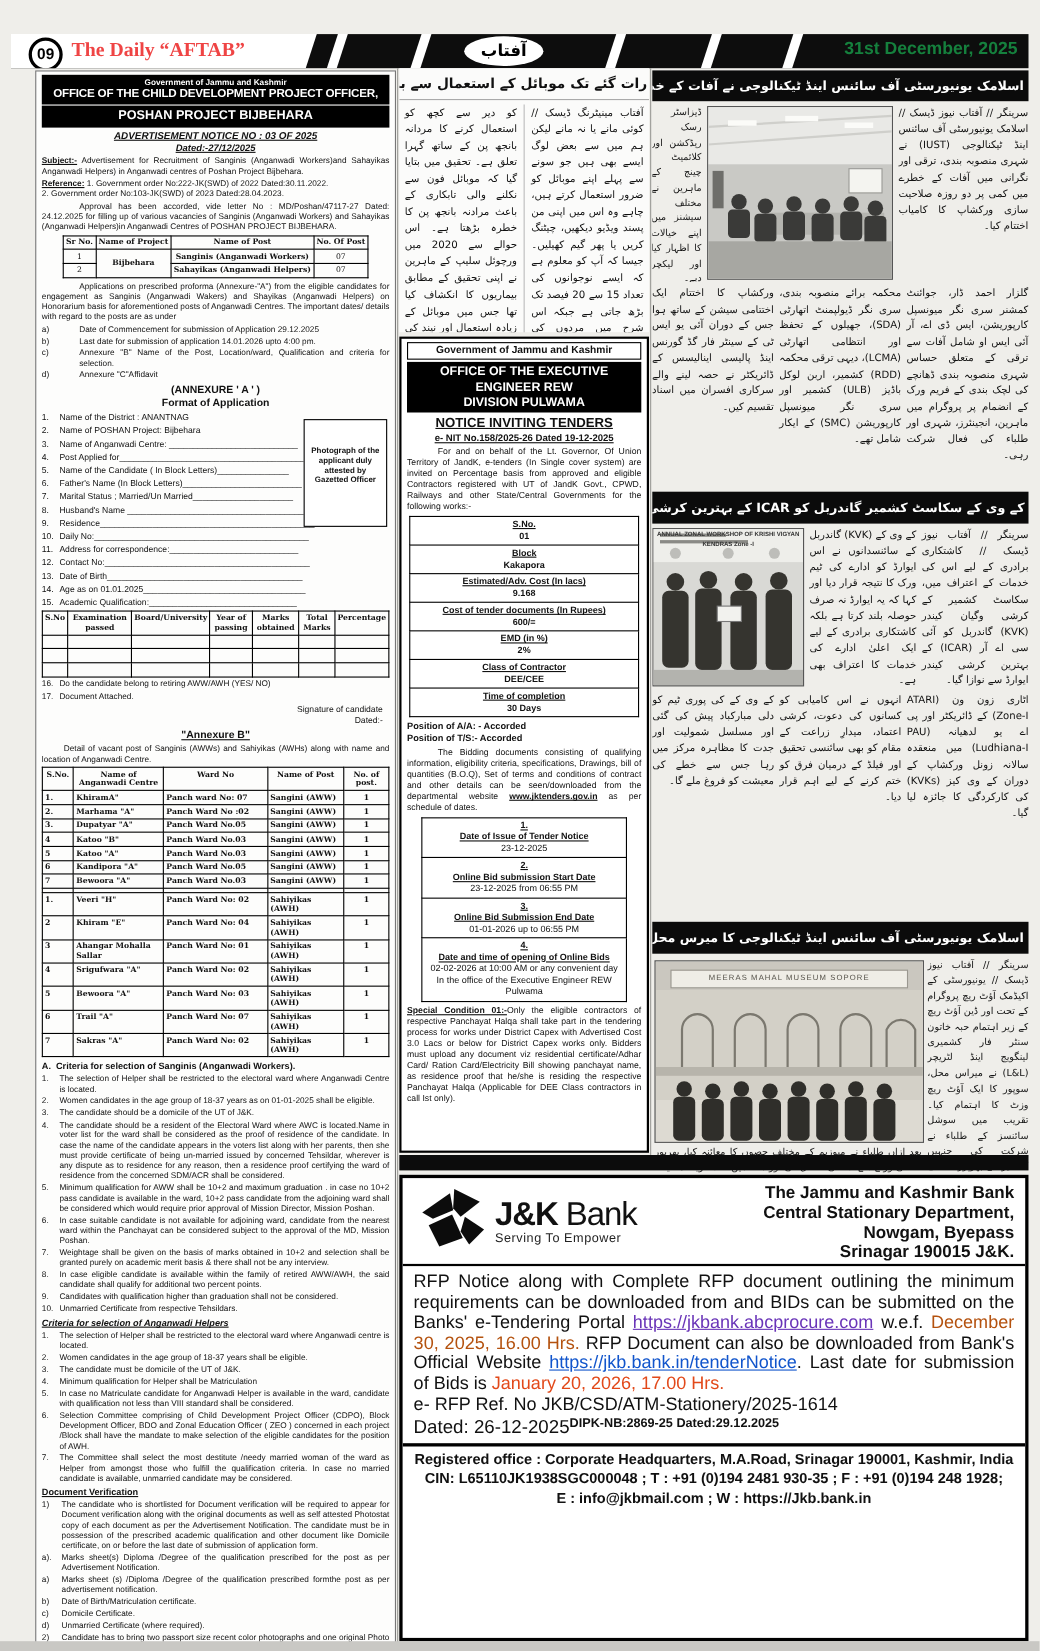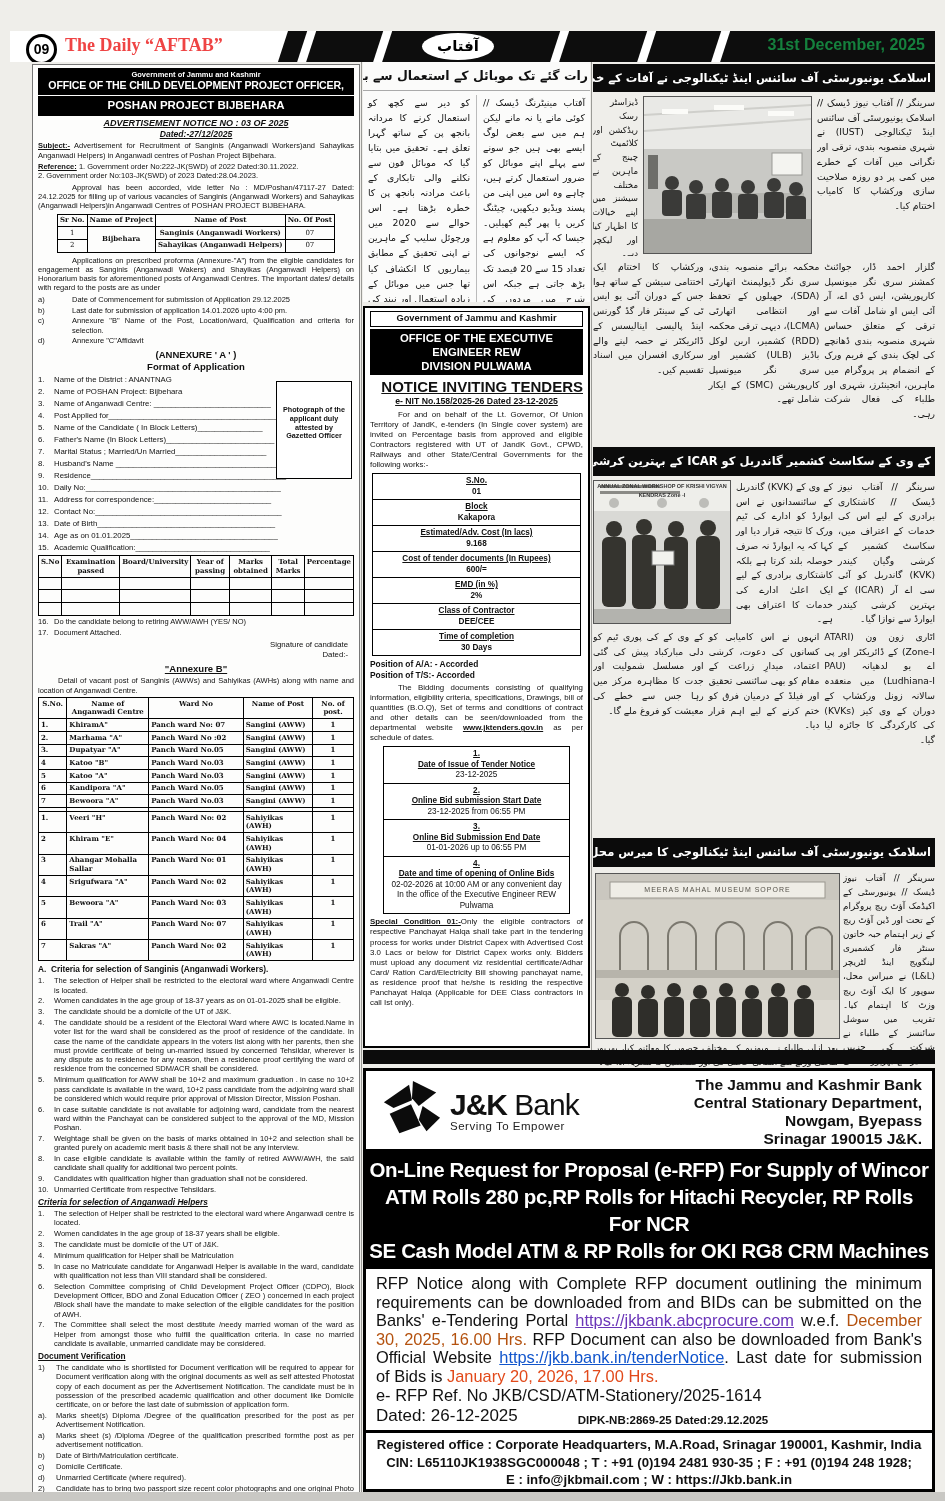--- a/index.html
+++ b/index.html
@@ -42,21 +42,21 @@
   
   .mobart{left:363px;top:62px;width:227px;height:240px;background:#fbfbfa;overflow:hidden}
   .mobart .hd{font-size:12.5px;font-weight:bold;text-align:center;white-space:nowrap;overflow:hidden;padding:6px 2px 7px;border-bottom:1px solid #aaa}
   .mobcols{display:flex;direction:rtl;gap:6px;padding:4px 5px;font-size:9.3px;line-height:1.62;text-align:justify}
   .mobcols>div{flex:1}
   .mobcols .div{flex:0 0 1px;background:#bbb}
   
   .tender{left:363px;top:306px;width:227px;height:742px;background:#fff;border:2px solid #000;padding:3px 5px;box-sizing:border-box;font-size:7.9px;line-height:1.28;overflow:hidden}
   .tender .gov{font-size:9.3px;font-weight:bold;text-align:center;border:1px solid #000;padding:1px}
   .tender .office{background:#000;color:#fff;font-size:11.3px;font-weight:bold;text-align:center;padding:2px;margin:2px 0;line-height:1.25}
-  .tender .nit1{font-size:15px;font-weight:bold;text-decoration:underline;text-align:right}
+  .tender .nit1{font-size:12px;font-weight:bold;text-decoration:underline;text-align:center}
   .tender .nit2{font-size:8.7px;font-weight:bold;text-decoration:underline;text-align:center;margin-bottom:2px}
   table.wt{border-collapse:collapse;width:98%;margin:3px auto;font-size:8.2px;text-align:center}
   table.wt td{border:1.5px solid #000;padding:2px}
   table.wt .lab{font-weight:bold;text-decoration:underline}
   table.wt .val{font-weight:bold;white-space:pre-line}
   table.dt{border-collapse:collapse;width:88%;margin:3px auto;font-size:8.2px;text-align:center}
   table.dt td{border:1.5px solid #000;padding:2px}
   table.dt .no,. .no{font-weight:bold;text-decoration:underline}
   table.dt .lab{font-weight:bold;text-decoration:underline}
   table.dt .val{white-space:pre-line}
@@ -76,21 +76,21 @@
   .bl-txt .l1 .bb{font-weight:bold}
   .bl-txt .l2{font-size:11.5px;color:#222;margin-top:-2px;letter-spacing:.5px}
   .bank-addr{flex:1;text-align:right;font-weight:bold;font-size:15.5px;line-height:1.17;padding:5px 10px 0 0}
   .bank-banner{background:#000;color:#fff;text-align:center;font-weight:bold;font-size:20.5px;line-height:1.32;padding:5px 2px;letter-spacing:-.4px}
   .bank-body{padding:5px 10px 0;font-size:16.4px;line-height:1.13;text-align:justify}
   .lnk1{color:#6a35b8;text-decoration:underline}
   .lnk2{color:#1155cc;text-decoration:underline}
   .dt1{color:#b4520f}
   .dt2{color:#e2491a}
   .bank-ref{padding:1px 10px;font-size:16.4px}
-  .bank-dated{padding:0 10px;font-size:17px;display:flex;align-items:flex-end;gap:60px}
+  .bank-dated{padding:0 10px;font-size:17px;display:flex;align-items:flex-start;}
   .bank-dated .dipksm{font-size:11.5px;font-weight:bold}
   .bank-foot{border-top:3px solid #000;text-align:center;font-size:13.2px;font-weight:bold;line-height:1.3;padding:3px 4px;margin-top:4px}
   .graystrip{left:0;top:1492px;width:945px;height:9px;background:#c9c8c4}
 </style>
 </head>
 <body>
 
 <div class="abs mast">
   <div class="mast-left"></div>
   <div class="mast-stripe" style="left:292px"></div>
@@ -598,21 +598,21 @@
     <div class="div"></div>
     <div>کو دیر سے کچھ کو استعمال کرنے کا مردانہ بانجھ پن کے ساتھ گہرا تعلق ہے۔ تحقیق میں بتایا گیا کہ موبائل فون سے نکلنے والی تابکاری کے باعث مرادنہ بانجھ پن کا خطرہ بڑھتا ہے۔ اس حوالے سے 2020 میں ورچوئل سلیپ کے ماہرین نے اپنی تحقیق کے مطابق بیماریوں کا انکشاف کیا تھا جس میں موبائل کے زیادہ استعمال اور نیند کی کمی کے اثرات شامل ہیں۔</div>
   </div>
 </div>
 
 <div class="abs tender">
   <div class="gov">Government of Jammu and Kashmir</div>
   <div class="office pre">OFFICE OF THE EXECUTIVE ENGINEER REW
 DIVISION PULWAMA</div>
   <div class="nit1">NOTICE INVITING TENDERS</div>
-  <div class="nit2">e- NIT No.158/2025-26 Dated 23-12-2025</div>
+  <div class="nit2">e- NIT No.158/2025-26 Dated 19-12-2025</div>
   <p class="just" style="margin:2px 0;text-indent:28px">For and on behalf of the Lt. Governor, Of Union Territory of JandK, e-tenders (In Single cover system) are invited on Percentage basis from approved and eligible Contractors registered with UT of JandK Govt., CPWD, Railways and other State/Central Governments for the following works:-</p>
 
   <table class="wt">
     <tbody>
 
         <tr>
           <td>
             <div class="lab">S.No.</div>
             <div class="val">01</div>
           </td>
@@ -851,26 +851,20 @@
       </span>
     </div>
     <div class="bank-addr">
 
     <div>The Jammu and Kashmir Bank</div>
         <div>Central Stationary Department,</div>
         <div>Nowgam, Byepass</div>
         <div>Srinagar 190015 J&amp;K.</div>
       </div>
   </div>
-  <div class="bank-banner">
-
-  <div>On-Line Request for Proposal (e-RFP)  For Supply of Wincor</div>
-      <div>ATM Rolls 280 pc,RP Rolls for Hitachi Recycler, RP Rolls For NCR</div>
-      <div>SE Cash Model ATM  &amp; RP Rolls for OKI RG8 CRM Machines</div>
-    </div>
   <div class="bank-body">
     <span>RFP Notice along with Complete RFP document outlining the minimum requirements can be downloaded from and BIDs can be submitted on the Banks' e-Tendering Portal </span><a class="lnk1" href="#">https://jkbank.abcprocure.com</a><span> w.e.f. </span><span class="dt1">December 30, 2025, 16.00 Hrs.</span><span> RFP Document can also be downloaded from Bank's Official Website </span><a class="lnk2" href="#">https://jkb.bank.in/tenderNotice</a><span>.   Last date for submission of Bids is </span><span class="dt2">January 20, 2026, 17.00 Hrs.</span>
   </div>
   <div class="bank-ref">e- RFP Ref. No JKB/CSD/ATM-Stationery/2025-1614</div>
   <div class="bank-dated">
     <span>Dated: 26-12-2025</span>
     <span class="dipksm">DIPK-NB:2869-25 Dated:29.12.2025</span>
   </div>
   <div class="bank-foot">
 

